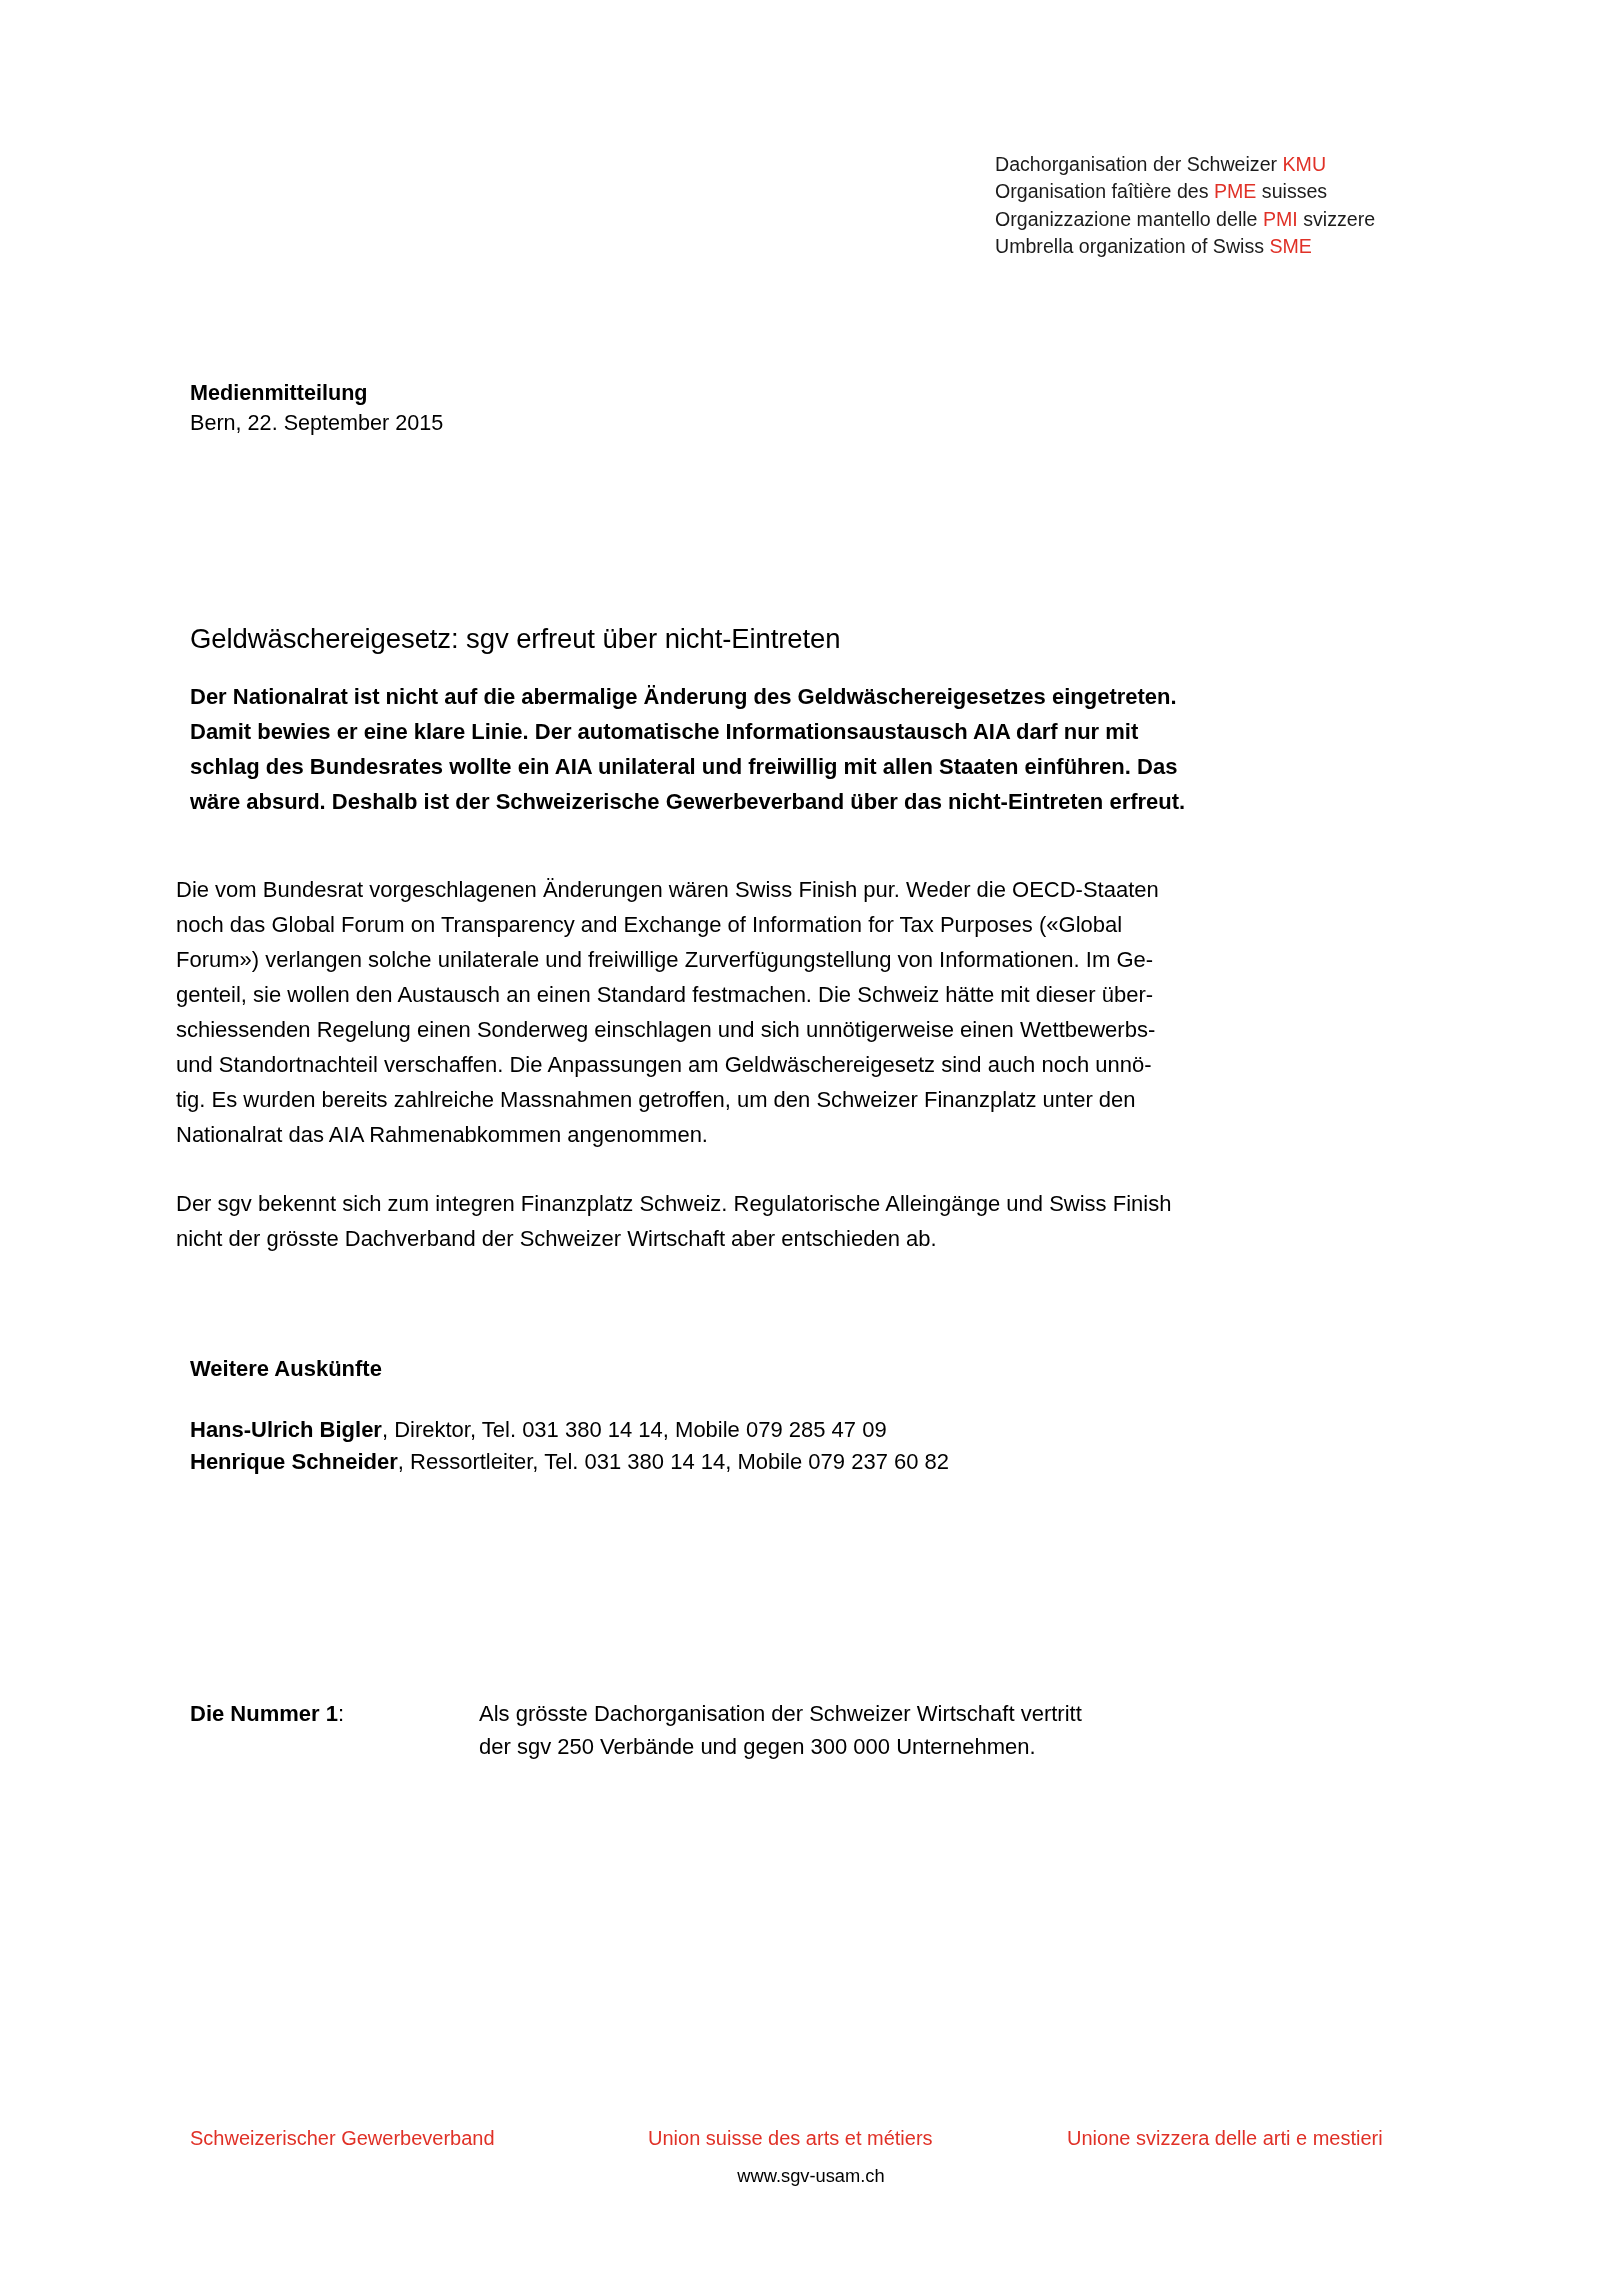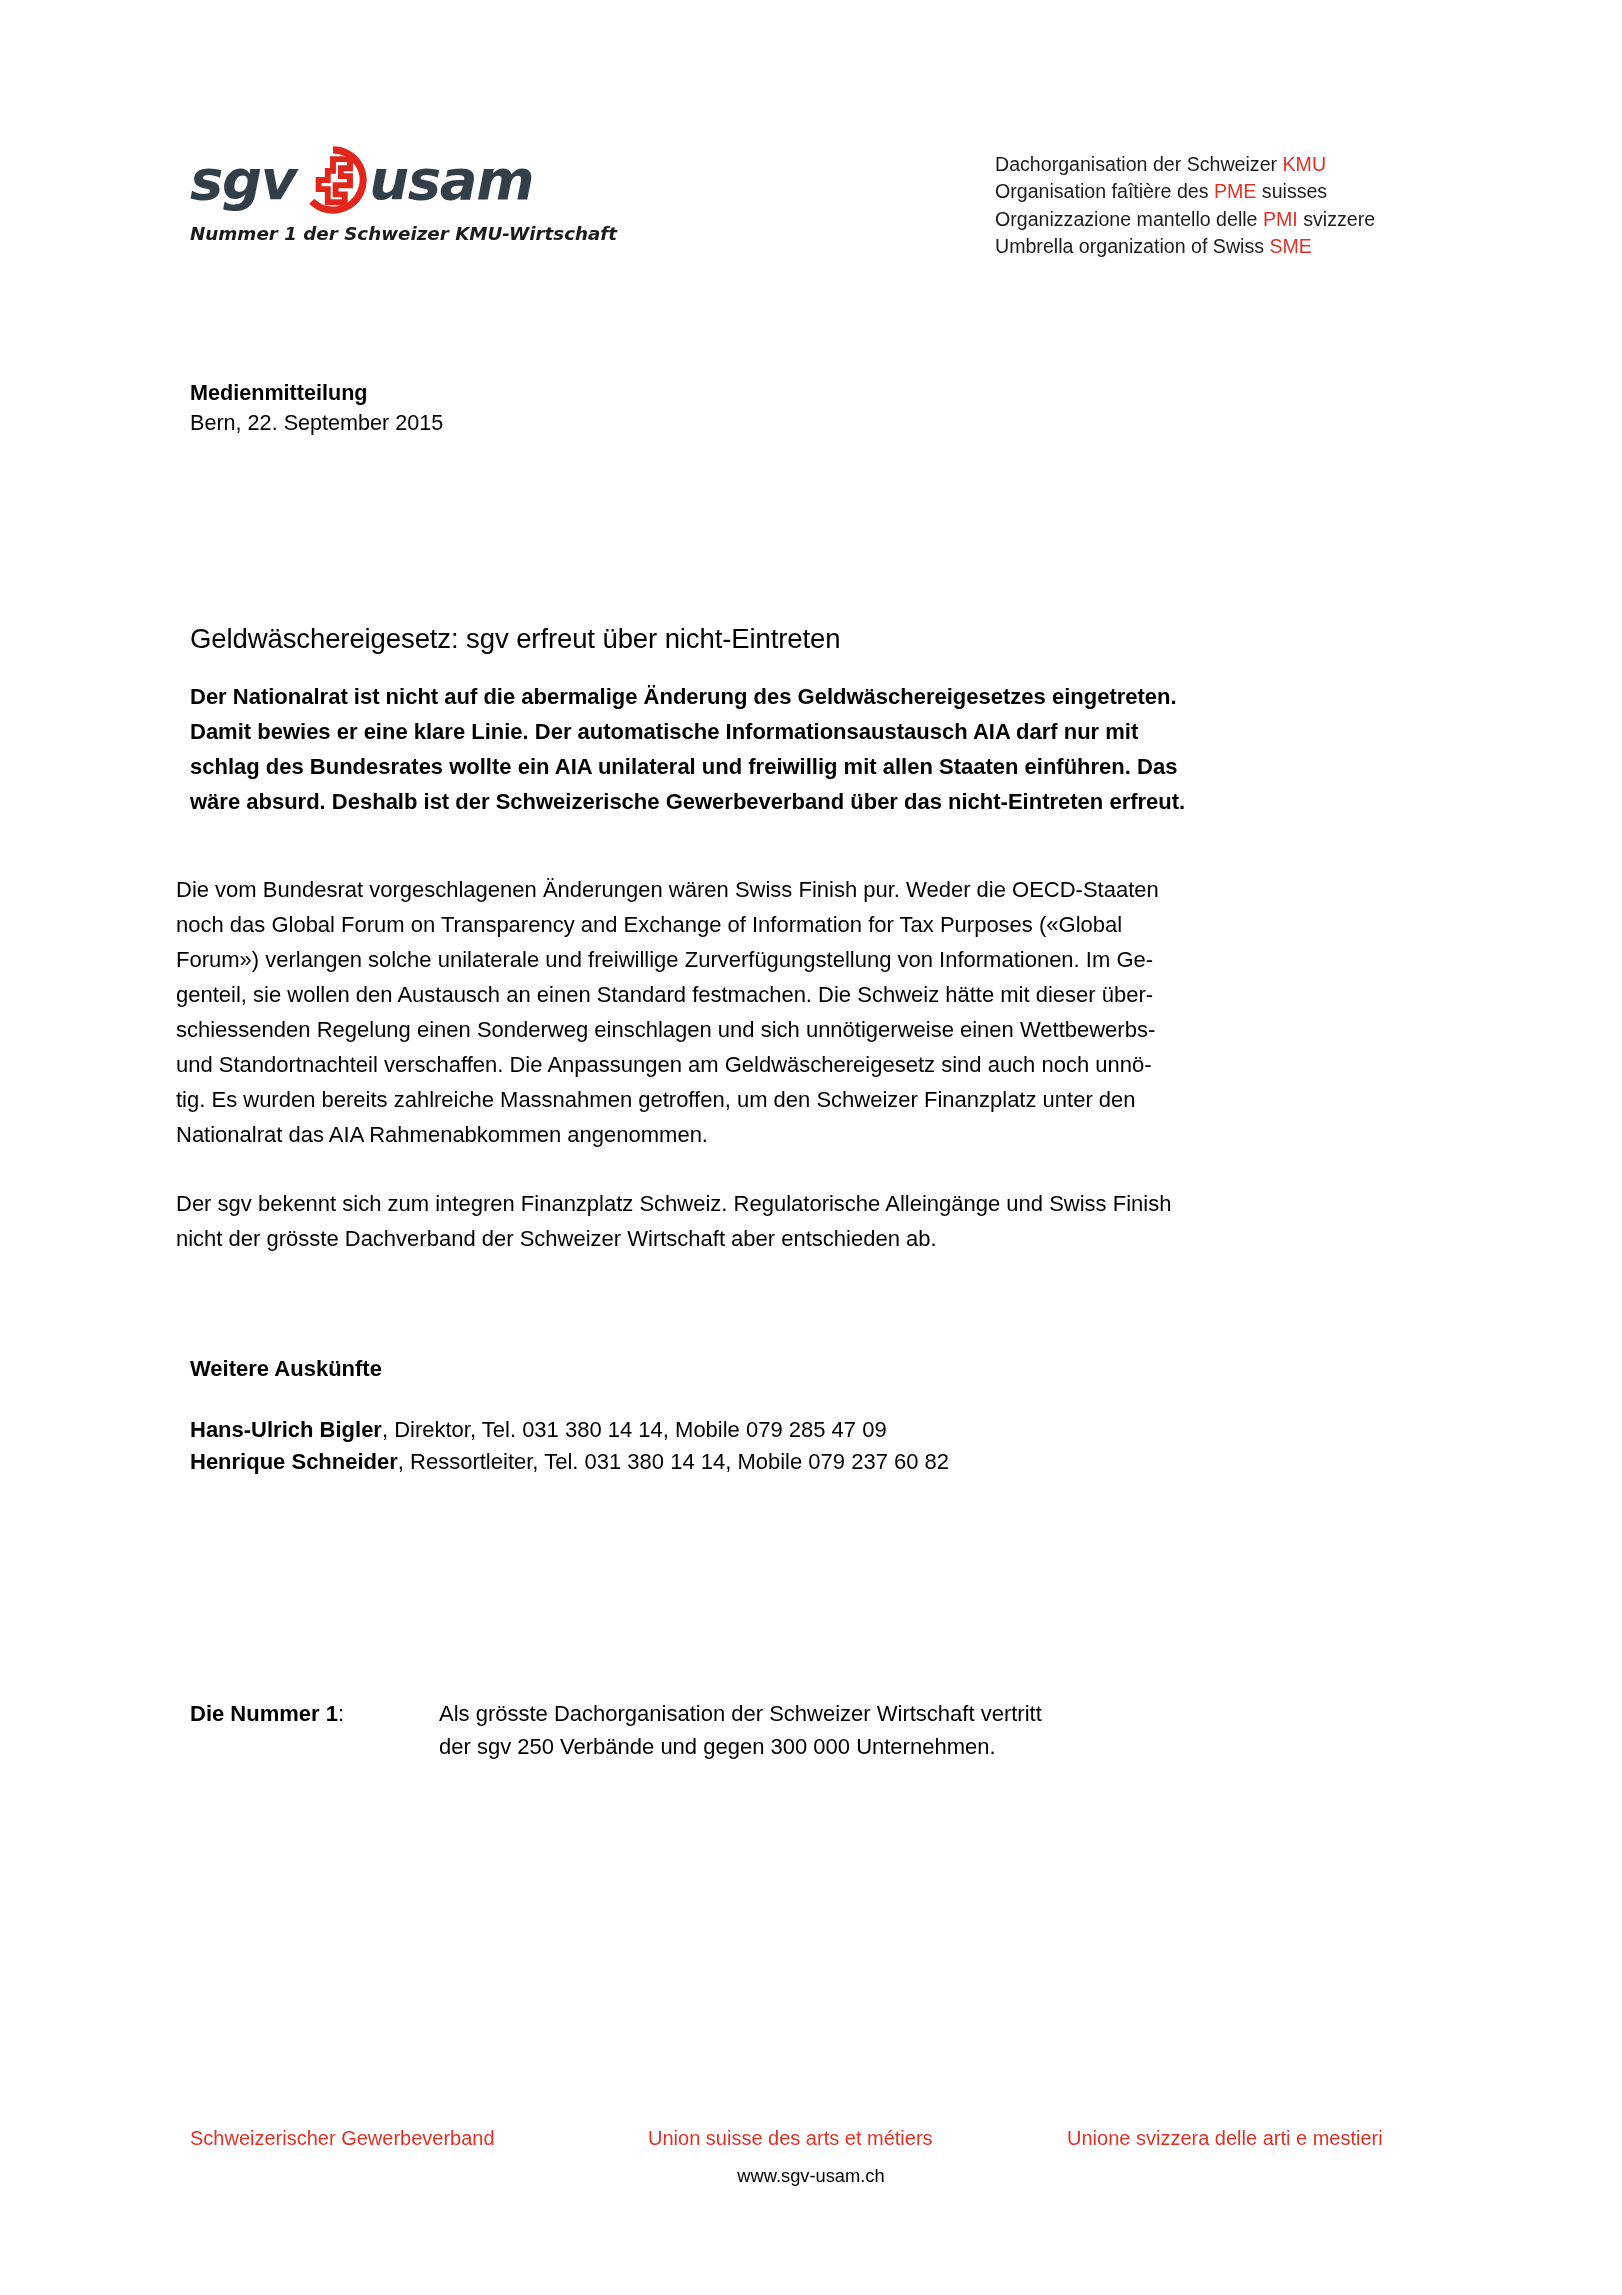--- a/index.html
+++ b/index.html
@@ -140,21 +140,21 @@
   .contact-list .name { font-weight: bold; }
 
   
   .nummer-block {
     position: absolute;
     left: 190px;
     top: 1697px;
     font-size: 22px;
     line-height: 33px;
   }
-  .nummer-row { display: flex; }
+  .nummer-row { display: flex; gap: 40px; }
   .nummer-label {
     width: 249px;
     flex: none;
     font-weight: bold;
   }
   .nummer-label .colon { font-weight: normal; }
   .nummer-text { white-space: nowrap; }
 
   
   .footer {
@@ -188,33 +188,20 @@
   }
   .sep { padding: 0 6.5px; }
 </style>
 </head>
 <body>
 
 <div class="page">
 
   <div class="header">
 
-    <div class="logo-block">
-      <div class="logo-wordmark">
-        <span class="logo-text left">sgv</span>
-        <span class="logo-mark">
-          <svg viewBox="0 0 104 104" width="68" height="68" aria-hidden="true">
-            <path d="M52 6 a46 46 0 1 1 -32.5 78.5" fill="none" stroke="#e3261c" stroke-width="11" stroke-linecap="butt"></path>
-            <path d="M52 20 L78 20 L78 34 L64 34 L64 46 L78 46 L78 60 L56 60 L56 74 L70 74 L70 86 L44 86 L44 66 L30 66 L30 52 L44 52 L44 38 L52 38 Z" fill="none" stroke="#e3261c" stroke-width="9" stroke-linejoin="miter"></path>
-          </svg>
-        </span>
-        <span class="logo-text right">usam</span>
-      </div>
-      <div class="logo-tagline">Nummer 1 der Schweizer KMU-Wirtschaft</div>
-    </div>
 
     <div class="org-lines">
       <div><span>Dachorganisation der Schweizer </span><span class="accent">KMU</span><span></span></div>
       <div><span>Organisation faîtière des </span><span class="accent">PME</span><span> suisses</span></div>
       <div><span>Organizzazione mantello delle </span><span class="accent">PMI</span><span> svizzere</span></div>
       <div><span>Umbrella organization of Swiss </span><span class="accent">SME</span><span></span></div>
     </div>
   </div>
 
   <div class="meta">

